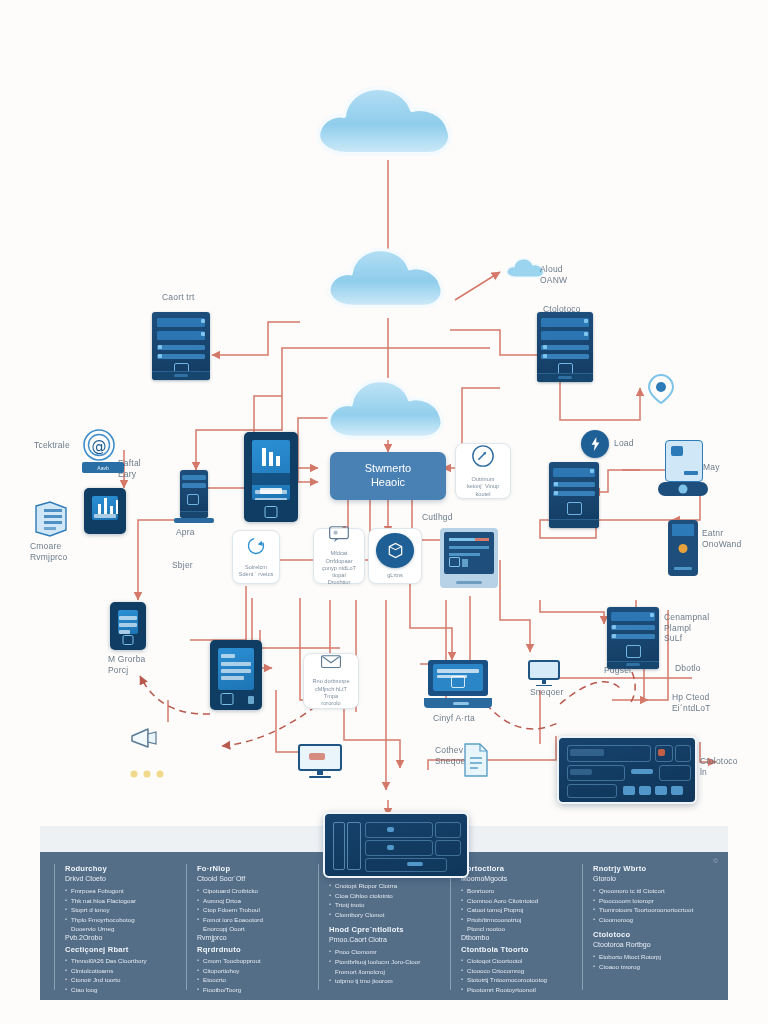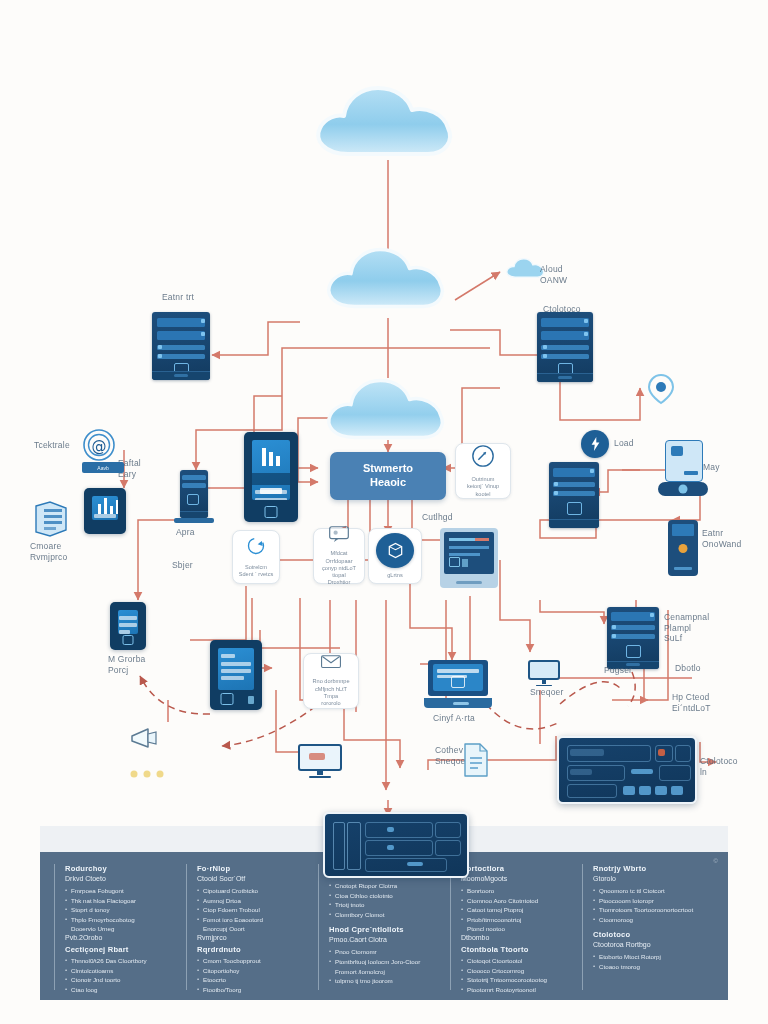--- a/index.html
+++ b/index.html
@@ -246,25 +246,25 @@
   </div>
   <div class="cloud" style="left:504px;top:254px;width:44px;height:28px;">
     <svg viewBox="0 0 158 86" width="44" height="28">
       <path d="M40 76 C16 76 6 62 12 50 C17 40 29 36 36 38 C38 22 52 10 70 10 C88 10 100 20 104 32 C118 28 136 36 140 50 C146 62 138 76 120 76 Z" fill="#9bd4ef" stroke="#f2f9fd" stroke-width="5" stroke-linejoin="round"></path>
     </svg>
   </div>
   <div class="lbl" style="left:540px;top:264px;">Aloud
 OANW</div>
 
   <div style="position:absolute;left:330px;top:452px;width:116px;height:48px;background:#4a81b4;border-radius:7px;display:flex;align-items:center;justify-content:center;box-shadow:0 2px 5px rgba(30,70,110,.25);">
-    <span style="color:#fff;font-size:11px;text-align:center;line-height:1.25;white-space:pre-line;filter:blur(.4px);font-weight:bold;">Stwmerto
+    <span style="color:#fff;font-size:11px;text-align:center;line-height:1.25;white-space:pre-line;filter:blur(.4px);">Stwmerto
 Heaoic</span>
   </div>
 
-  <div class="lbl" style="left:162px;top:292px;">Eatnr trt</div>
+  <div class="lbl" style="left:162px;top:292px;">Caort trt</div>
   <div class="server" style="left:152px;top:312px;width:58px;height:68px;">
     <div class="bay" style="top:6px;"></div>
       <div class="led" style="top:7px;right:5px;"></div>
     <div class="bay" style="top:19px;"></div>
       <div class="led" style="top:20px;right:5px;"></div>
     <div class="bay thin" style="top:33px;"></div>
       <div class="led" style="top:33px;left:6px;"></div>
     <div class="bay thin" style="top:42px;"></div>
       <div class="led" style="top:42px;left:6px;"></div>
     <div class="sq" style="top:51px;left:22px;"></div>

